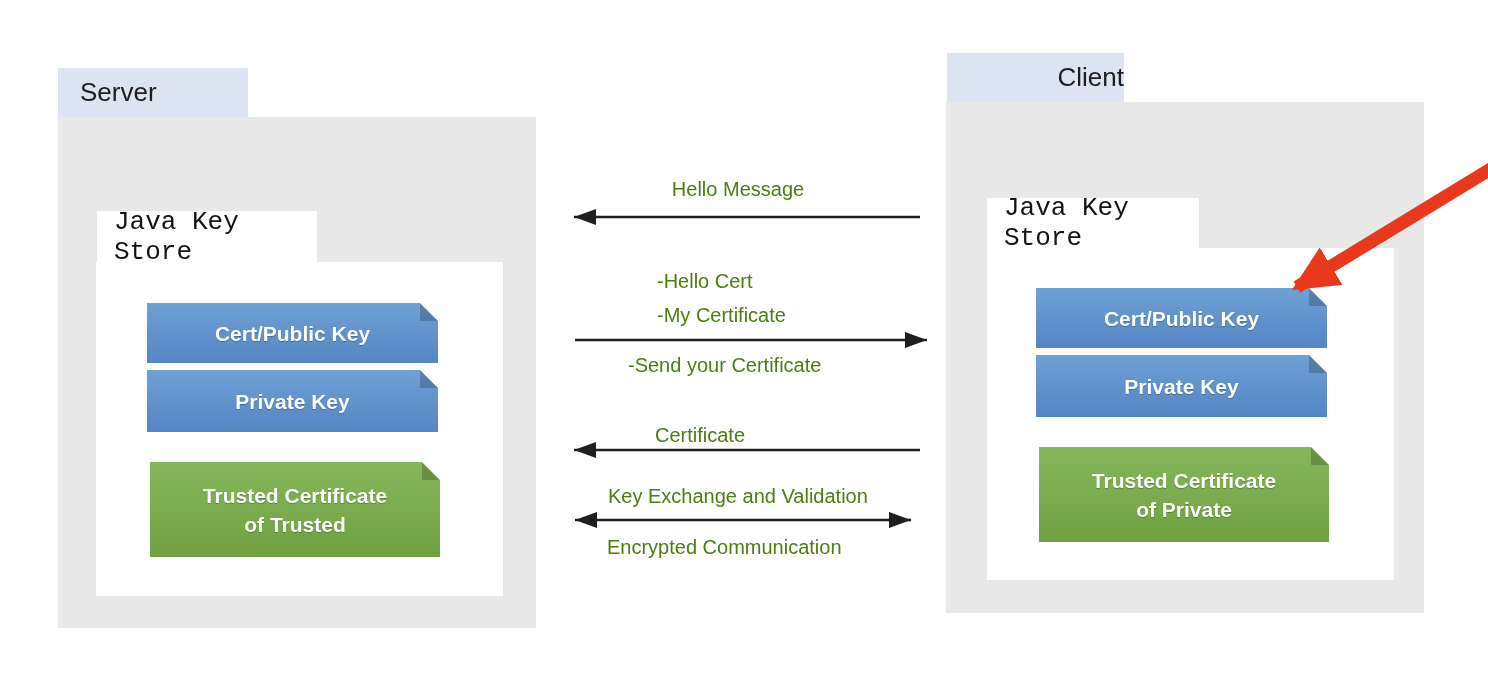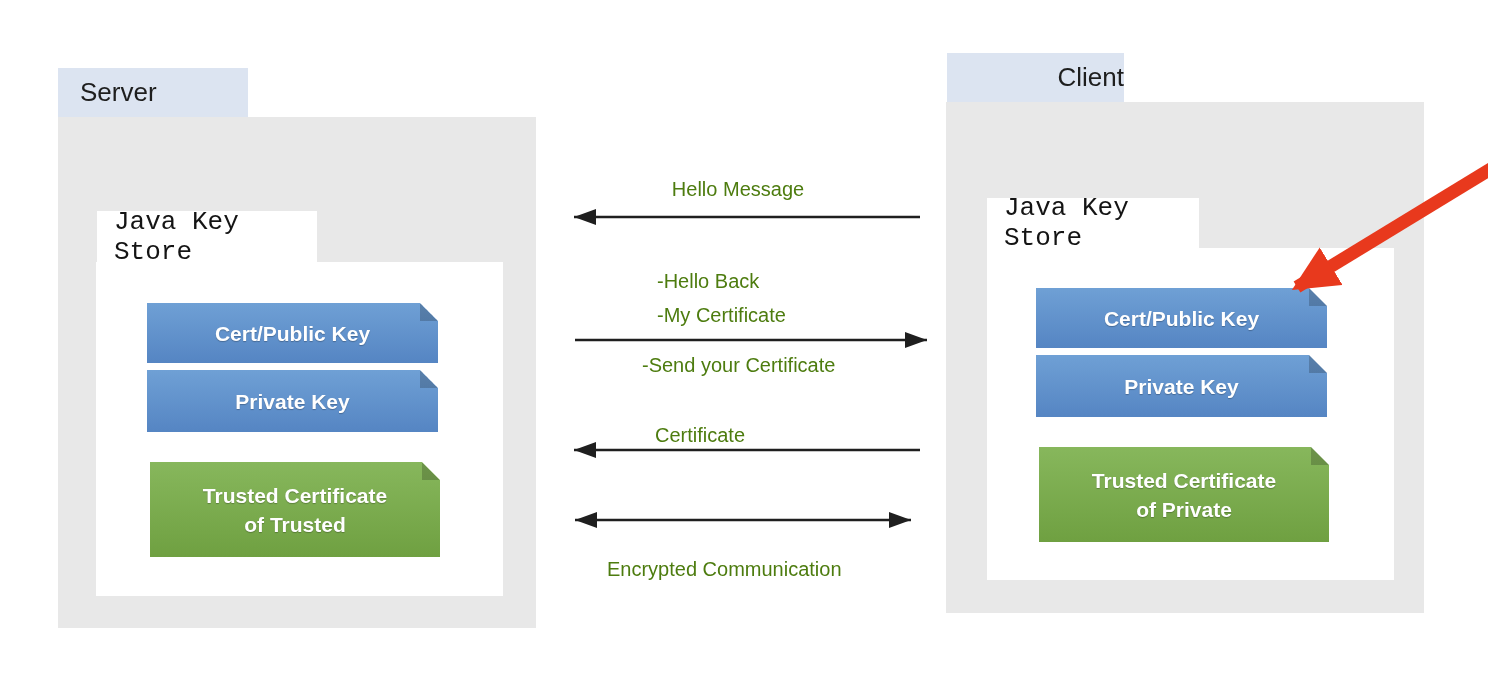--- a/index.html
+++ b/index.html
@@ -73,30 +73,31 @@
     <span>Private Key</span>
   </div>
   <div class="item green" style="left:1039px;top:447px;width:290px;height:95px;">
     <span>Trusted Certificate</span>
     <span>of Private</span>
   </div>
 
   <div class="msg centered" style="left:738px;top:178px;">Hello Message</div>
 
   <div class="msg" style="left:657px;top:264px;line-height:34px;">
-    <div>-Hello Back</div>
+    <div>-Hello Cert</div>
     <div>-My Certificate</div>
   </div>
 
-  <div class="msg" style="left:642px;top:354px;text-align:center;">-Send your Certificate</div>
+  <div class="msg" style="left:628px;top:354px;text-align:center;">-Send your Certificate</div>
 
   <div class="msg" style="left:655px;top:424px;">Certificate</div>
 
+  <div class="msg" style="left:608px;top:485px;">Key Exchange and Validation</div>
 
-  <div class="msg" style="left:607px;top:536px;margin-top:22px;">Encrypted Communication</div>
+  <div class="msg" style="left:607px;top:536px;">Encrypted Communication</div>
 
   <svg class="arrows" width="1488" height="676" viewBox="0 0 1488 676">
     <defs>
       <marker id="ah" markerUnits="userSpaceOnUse" markerWidth="23" markerHeight="17" refX="22" refY="8" orient="auto-start-reverse">
         <path d="M0,0 L22,8 L0,16 Z" fill="#1f1f1f"></path>
       </marker>
       <marker id="rah" markerUnits="userSpaceOnUse" markerWidth="47" markerHeight="45" refX="40" refY="22" orient="auto">
         <path d="M0,0 L46,22 L0,44 Z" fill="#E8391D"></path>
       </marker>
     </defs>

